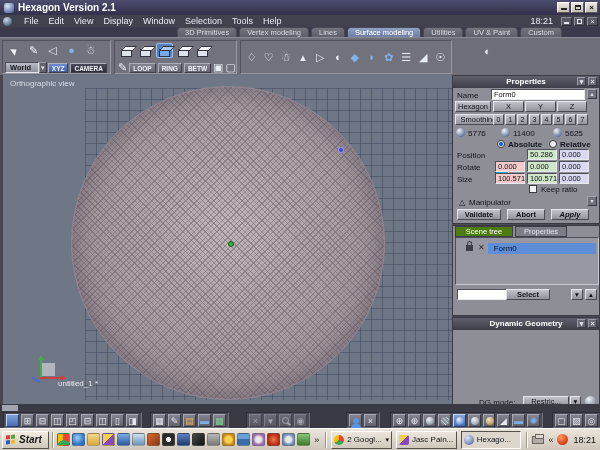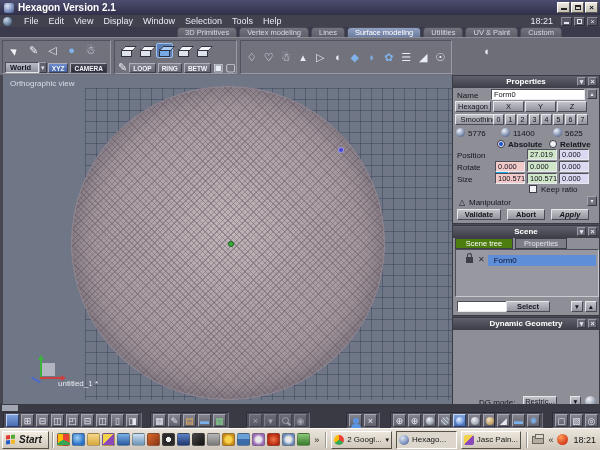--- a/index.html
+++ b/index.html
@@ -346,21 +346,21 @@
       <span class="mini-sphere" style="left:100px; top:40px;"></span>
       <span class="cnt" style="left:112px; top:41px;">5625</span>
 
       <span class="radio on" style="left:44px; top:52px;"></span>
       <span class="plabel" style="left:55px; top:52px; font-weight:bold;">Absolute</span>
       <span class="radio" style="left:96px; top:52px;"></span>
       <span class="plabel" style="left:107px; top:52px; font-weight:bold;">Relative</span>
 
       <span class="plabel" style="left:4px; top:63px;">Position</span>
       <div class="field" style="left:42px; top:75px; width:14px; background:#0ea5e9;">-0.022</div>
-      <div class="field" style="left:74px; top:61px; width:30px; background:#cfe6c9;">27.019</div>
+      <div class="field" style="left:74px; top:61px; width:30px; background:#cfe6c9;">50.286</div>
       <div class="field" style="left:106px; top:61px; width:30px; background:#d9d9f2;">0.000</div>
 
       <span class="plabel" style="left:4px; top:75px;">Rotate</span>
       <div class="field" style="left:42px; top:73px; width:30px; background:#f2caca;">0.000</div>
       <div class="field" style="left:74px; top:73px; width:30px; background:#cfe6c9;">0.000</div>
       <div class="field" style="left:106px; top:73px; width:30px; background:#d9d9f2;">0.000</div>
 
       <span class="plabel" style="left:4px; top:87px;">Size</span>
       <div class="field" style="left:42px; top:85px; width:30px; background:#f2caca;">100.571</div>
       <div class="field" style="left:74px; top:85px; width:30px; background:#cfe6c9;">100.571</div>
@@ -373,27 +373,20 @@
       <span class="plabel" style="left:16px; top:110px;">Manipulator</span>
       <div class="scroll-btn" style="top:108px;">▾</div>
 
       <div class="pbtn" style="left:4px; top:121px; width:44px; font-weight:bold;">Validate</div>
       <div class="pbtn" style="left:54px; top:121px; width:38px; font-weight:bold;">Abort</div>
       <div class="pbtn" style="left:98px; top:121px; width:38px; font-weight:bold;font-style:italic;">Apply</div>
     </div>
   </div>
 
   <div class="panel" style="height:91px; margin-top:1px;">
-    <div class="phead">
-      <span>Scene</span>
-      <span class="phbtns">
-        <span class="phbtn">▾</span>
-        <span class="phbtn">×</span>
-      </span>
-    </div>
     <div class="pbody" style="height:77px;">
       <div class="stab active" style="left:2px; top:0; width:58px; position:absolute;">Scene tree</div>
       <div class="stab idle" style="left:62px; top:0; width:52px; position:absolute;">Properties</div>
       <div class="tree" style="top:11px;">
         <div class="tree-row">
           <span class="lock-glyph"></span>
           <span class="cross-glyph">✕</span>
           <span class="tree-hl">Form0</span>
         </div>
       </div>
@@ -408,21 +401,21 @@
     <div class="phead">
       <span>Dynamic Geometry</span>
       <span class="phbtns">
         <span class="phbtn">▾</span>
         <span class="phbtn">×</span>
       </span>
     </div>
     <div class="pbody" style="height:79px;">
       <div class="dg-body"></div>
       <span class="plabel" style="left:26px; top:68px;">DG mode:</span>
-      <div class="pbtn" style="left:70px; top:66px; width:34px;">Restric...</div>
+      <div class="pbtn" style="left:70px; top:66px; width:46px;">Restric...</div>
       <div class="pbtn" style="left:117px; top:66px; width:11px;">▾</div>
       <span class="ball-btn" style="left:132px; top:66px;"></span>
     </div>
   </div>
 </div>
 
 <div class="bottombar">
   <div class="bb-tab"></div>
 
   <div class="bgroup" style="left:3px;">
@@ -512,27 +505,27 @@
     <span class="qlicon" style="background:linear-gradient(#8ac87a,#3a7a2a);"></span>
   </div>
   <span class="overflow">»</span>
   <div class="tb-sep"></div>
 
   <div class="taskbtn">
     <span class="tbicon" style="background:conic-gradient(#ea4335 0 33%, #34a853 0 66%, #fbbc05 0 100%); border-radius:50%;"></span>
     <span>2 Googl...</span>
     <span class="tb-caret">▾</span>
   </div>
+  <div class="taskbtn">
+    <span class="tbicon" style="background:linear-gradient(135deg,#f2d24a 50%,#8a48b8 50%);"></span>
+    <span>Jasc Pain...</span>
+  </div>
   <div class="taskbtn pressed">
     <span class="tbicon" style="background:radial-gradient(circle at 35% 30%, #dfe6f2, #7e92c0 60%, #3a4a78); border-radius:50%;"></span>
     <span>Hexago...</span>
-  </div>
-  <div class="taskbtn">
-    <span class="tbicon" style="background:linear-gradient(135deg,#f2d24a 50%,#8a48b8 50%);"></span>
-    <span>Jasc Pain...</span>
   </div>
 
   <div class="tray">
     <div class="tb-sep"></div>
     <span class="printer-icon"></span>
     <span class="tray-chevron">«</span>
     <span class="tray-icon"></span>
     <span class="tray-clock">18:21</span>
   </div>
 </div>

